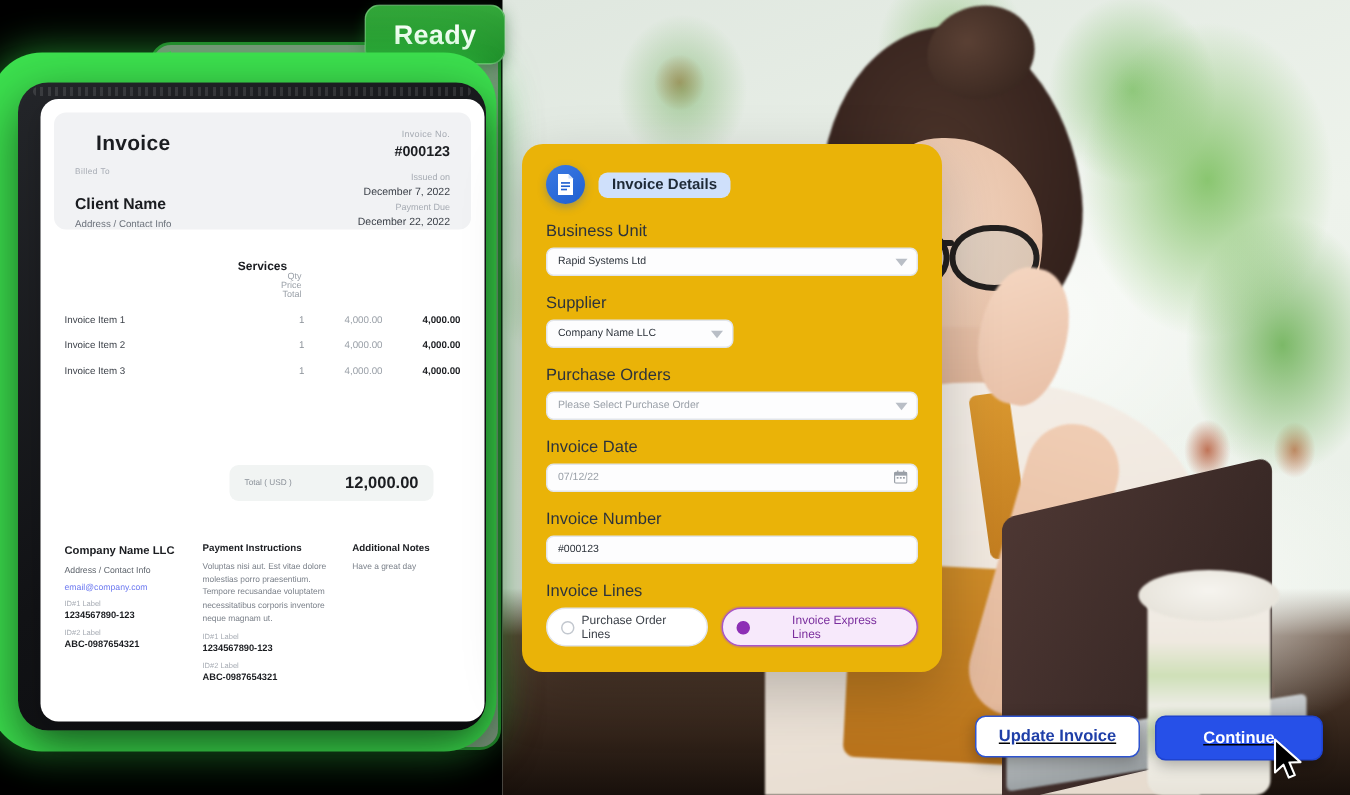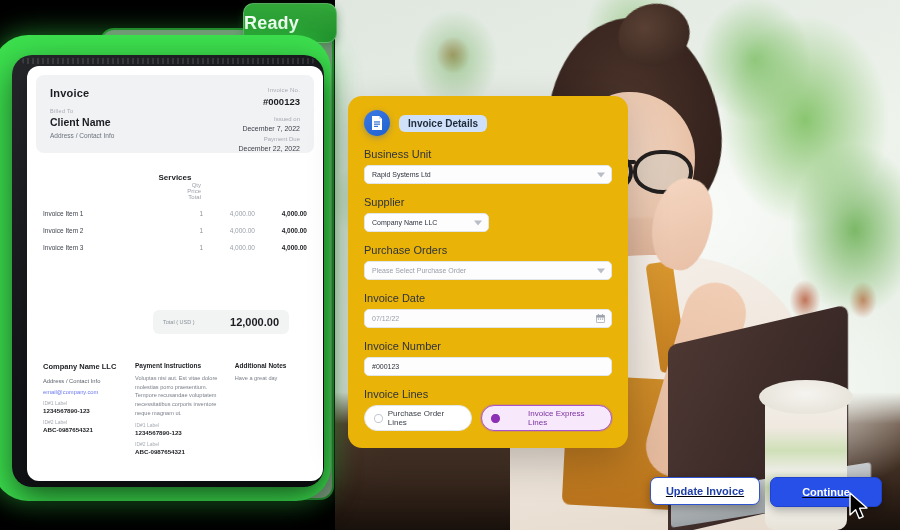--- a/index.html
+++ b/index.html
@@ -132,21 +132,21 @@
     position:absolute;left:96px;top:34px;width:18px;height:18px;
     background:#35c447;
     clip-path:polygon(100% 0,0 50%,100% 100%);
   }
 
   
   .ready-badge{
     position:absolute;left:243px;top:3px;width:92px;height:38px;
     background:linear-gradient(#33a83a,#1f8c2a);
     border-radius:10px;
-    display:flex;align-items:center;justify-content:flex-start;
+    display:flex;align-items:center;justify-content:center;
     box-shadow:0 3px 10px rgba(20,90,30,.45);
     border:1px solid rgba(255,255,255,.25);
   }
   .ready-badge span{
     color:#fff;font-size:18px;font-weight:700;letter-spacing:.2px;
   }
   .ready-arrow{
     position:absolute;left:232px;top:36px;width:18px;height:20px;
     background:#3fd14e;clip-path:polygon(100% 0,0 100%,100% 100%);
     filter:drop-shadow(0 0 4px rgba(60,210,75,.6));
@@ -175,25 +175,25 @@
   
   .invoice{
     position:absolute;left:27px;top:66px;width:296px;height:415px;
     background:#fff;border-radius:12px;overflow:hidden;
     box-shadow:0 6px 18px rgba(0,0,0,.18);
   }
   .inv-head{
     margin:9px 9px 0 9px;background:#f1f2f4;border-radius:8px;
     padding:12px 14px 14px 14px;position:relative;height:78px;box-sizing:border-box;
   }
-  .inv-title{font-size:11px;font-weight:800;color:#1b1d21;letter-spacing:.2px;}
+  .inv-title{font-size:14px;font-weight:800;color:#1b1d21;letter-spacing:.2px;margin-left:14px;}
   .inv-no-lbl{position:absolute;right:14px;top:12px;font-size:6px;color:#a6abb3;letter-spacing:.2px;}
   .inv-no{position:absolute;right:14px;top:21px;font-size:9.5px;font-weight:800;color:#1b1d21;}
   .billed-lbl{margin-top:9px;font-size:5.5px;color:#a6abb3;letter-spacing:.3px;}
-  .client{font-size:10.5px;font-weight:800;color:#1b1d21;margin-top:2px;}
+  .client{font-size:10.5px;font-weight:800;color:#1b1d21;margin-top:12px;}
   .client-sub{font-size:6.5px;color:#6d737c;margin-top:4px;}
   .issued-lbl{position:absolute;right:14px;top:41px;font-size:6px;color:#a6abb3;}
   .issued-val{position:absolute;right:14px;top:50px;font-size:7px;color:#3a3f47;}
   .due-lbl{position:absolute;right:14px;top:61px;font-size:6px;color:#a6abb3;}
   .due-val{position:absolute;right:14px;top:70px;font-size:7px;color:#3a3f47;}
 
   .svc{margin:20px 16px 0 16px;position:relative;}
   .svc-head{display:flex;align-items:center;font-size:7.5px;font-weight:800;color:#1b1d21;flex-direction:column;}
   .svc-head .c0{flex:1;font-size:8px;}
   .svc-head .c1,.svc-head .c2,.svc-head .c3{width:52px;text-align:right;font-weight:400;color:#9aa0a8;font-size:6px;}

